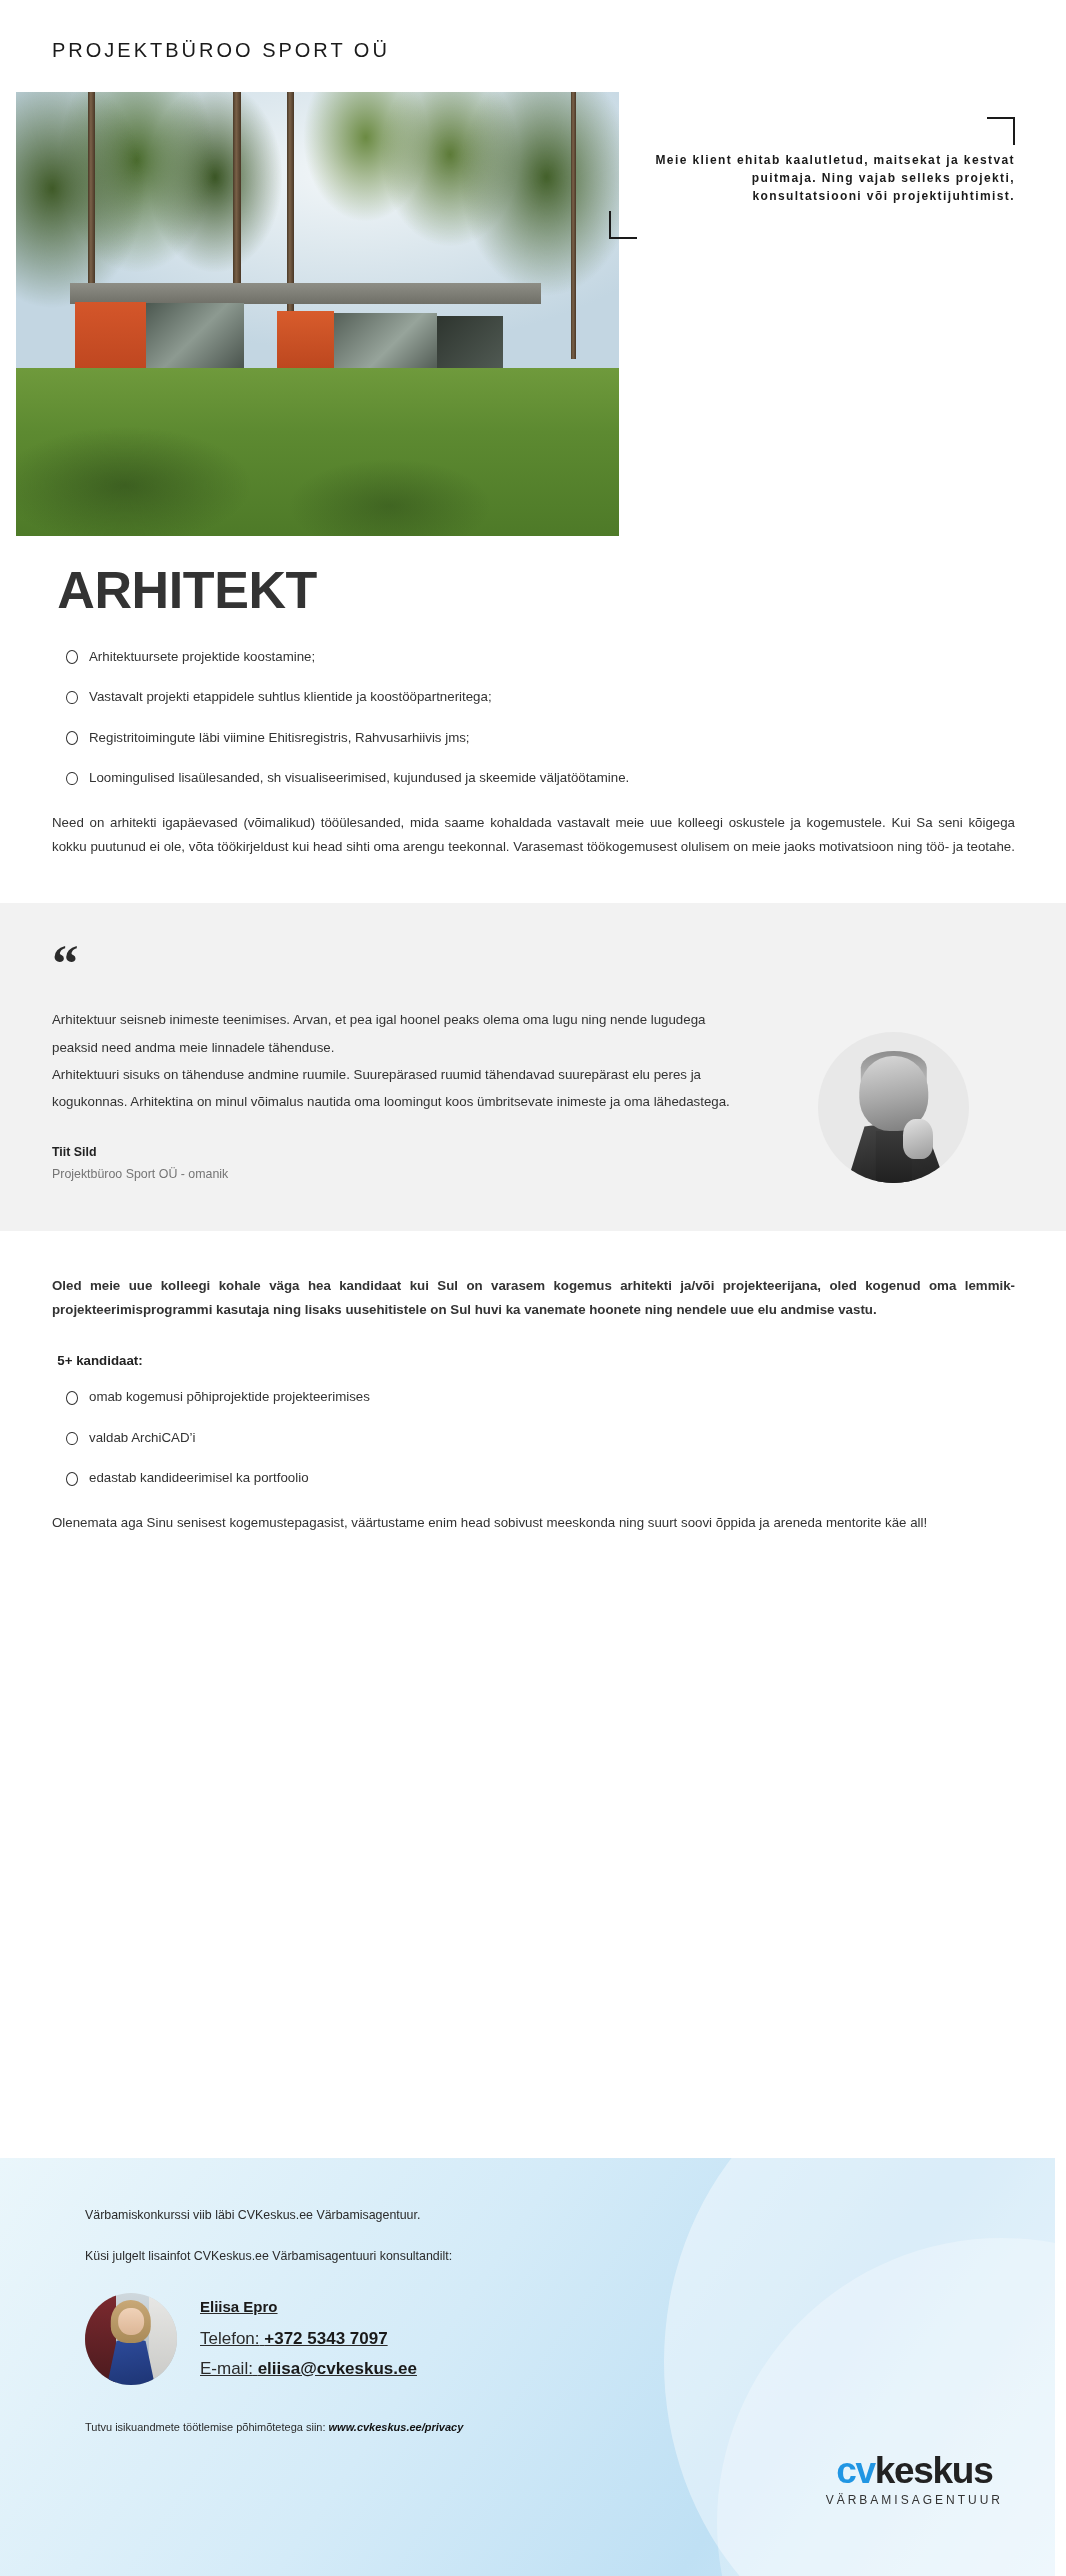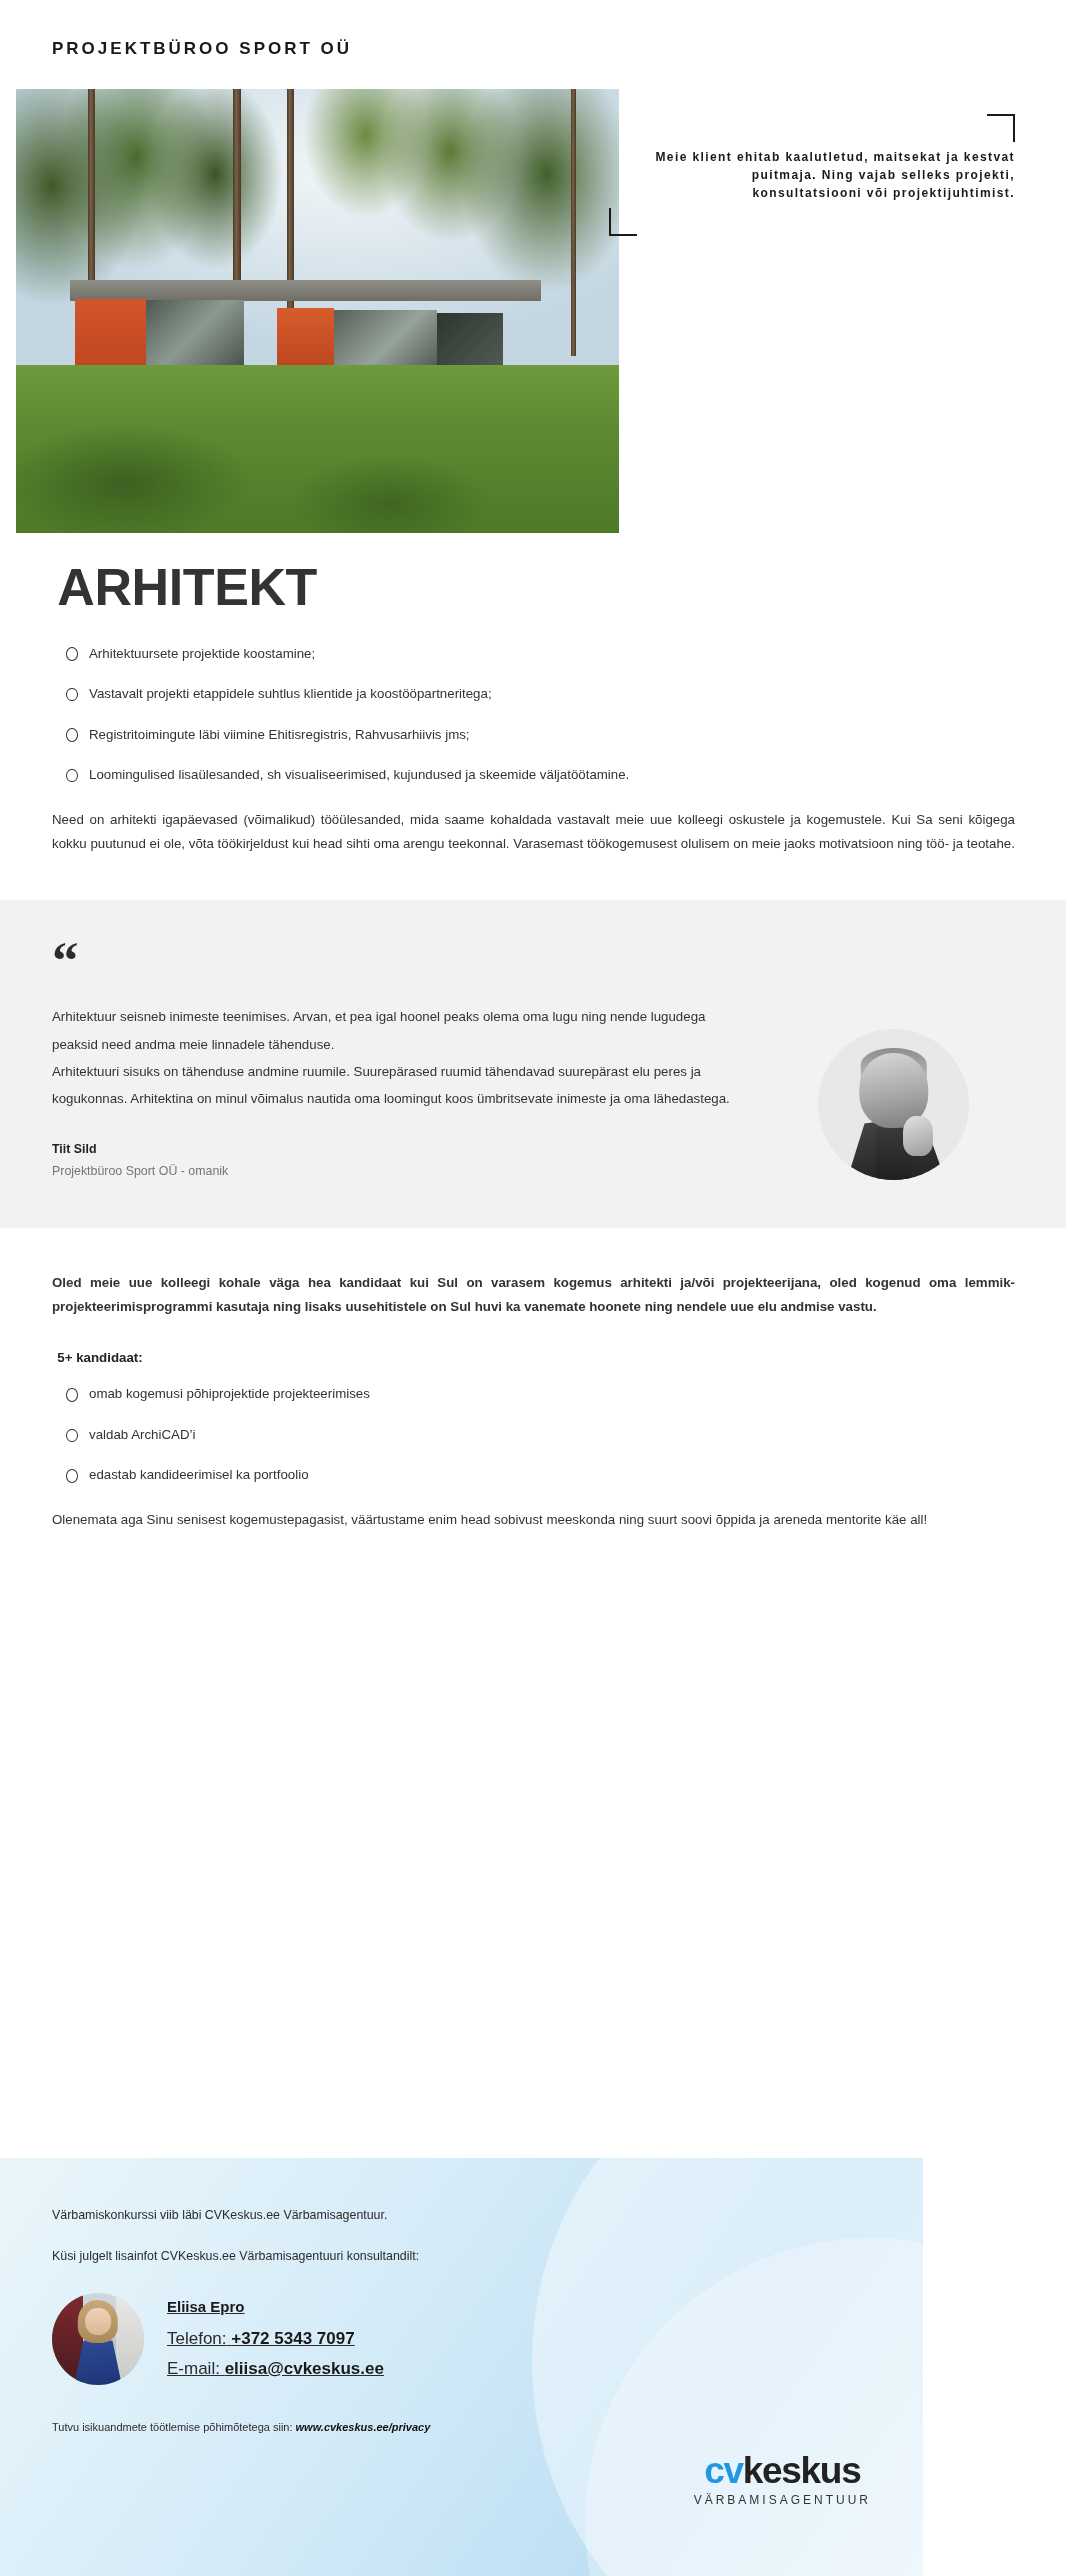--- a/index.html
+++ b/index.html
@@ -10,22 +10,22 @@
     background: #ffffff;
     font-family: "Liberation Sans", sans-serif;
     color: #2b2b2b;
     position: relative;
     overflow: hidden;
   }
 
   
   .company-header {
     padding: 39px 0 19.6px 52px;
-    font-size: 17px;
-    font-weight: bold;
+    font-size: 20px;
+    font-weight: normal;
     letter-spacing: 3px;
     color: #1a1a1a;
   }
 
   
   .hero {
     position: relative;
     height: 462px;
   }
   .hero-photo {
@@ -247,24 +247,25 @@
     font-size: 13.3px;
     font-weight: bold;
     color: #222222;
     margin: 30px 0 19.6px 5.3px;
   }
 
   
   .footer {
     position: absolute;
     left: 0; bottom: 0;
-    width: 923px;
+    width: 1055px;
     height: 418px;
     background: linear-gradient(125deg, #eaf6fb 0%, #d4ebf8 42%, #bfe0f4 72%, #d7edfa 100%);
     overflow: hidden;
+    padding-left: 33px;
   }
   .footer-swoosh {
     position: absolute;
     right: -160px; top: -107px;
     width: 551px; height: 622px;
     border-radius: 50%;
     background: rgba(255,255,255,.42);
   }
   .footer-swoosh2 {
     position: absolute;

